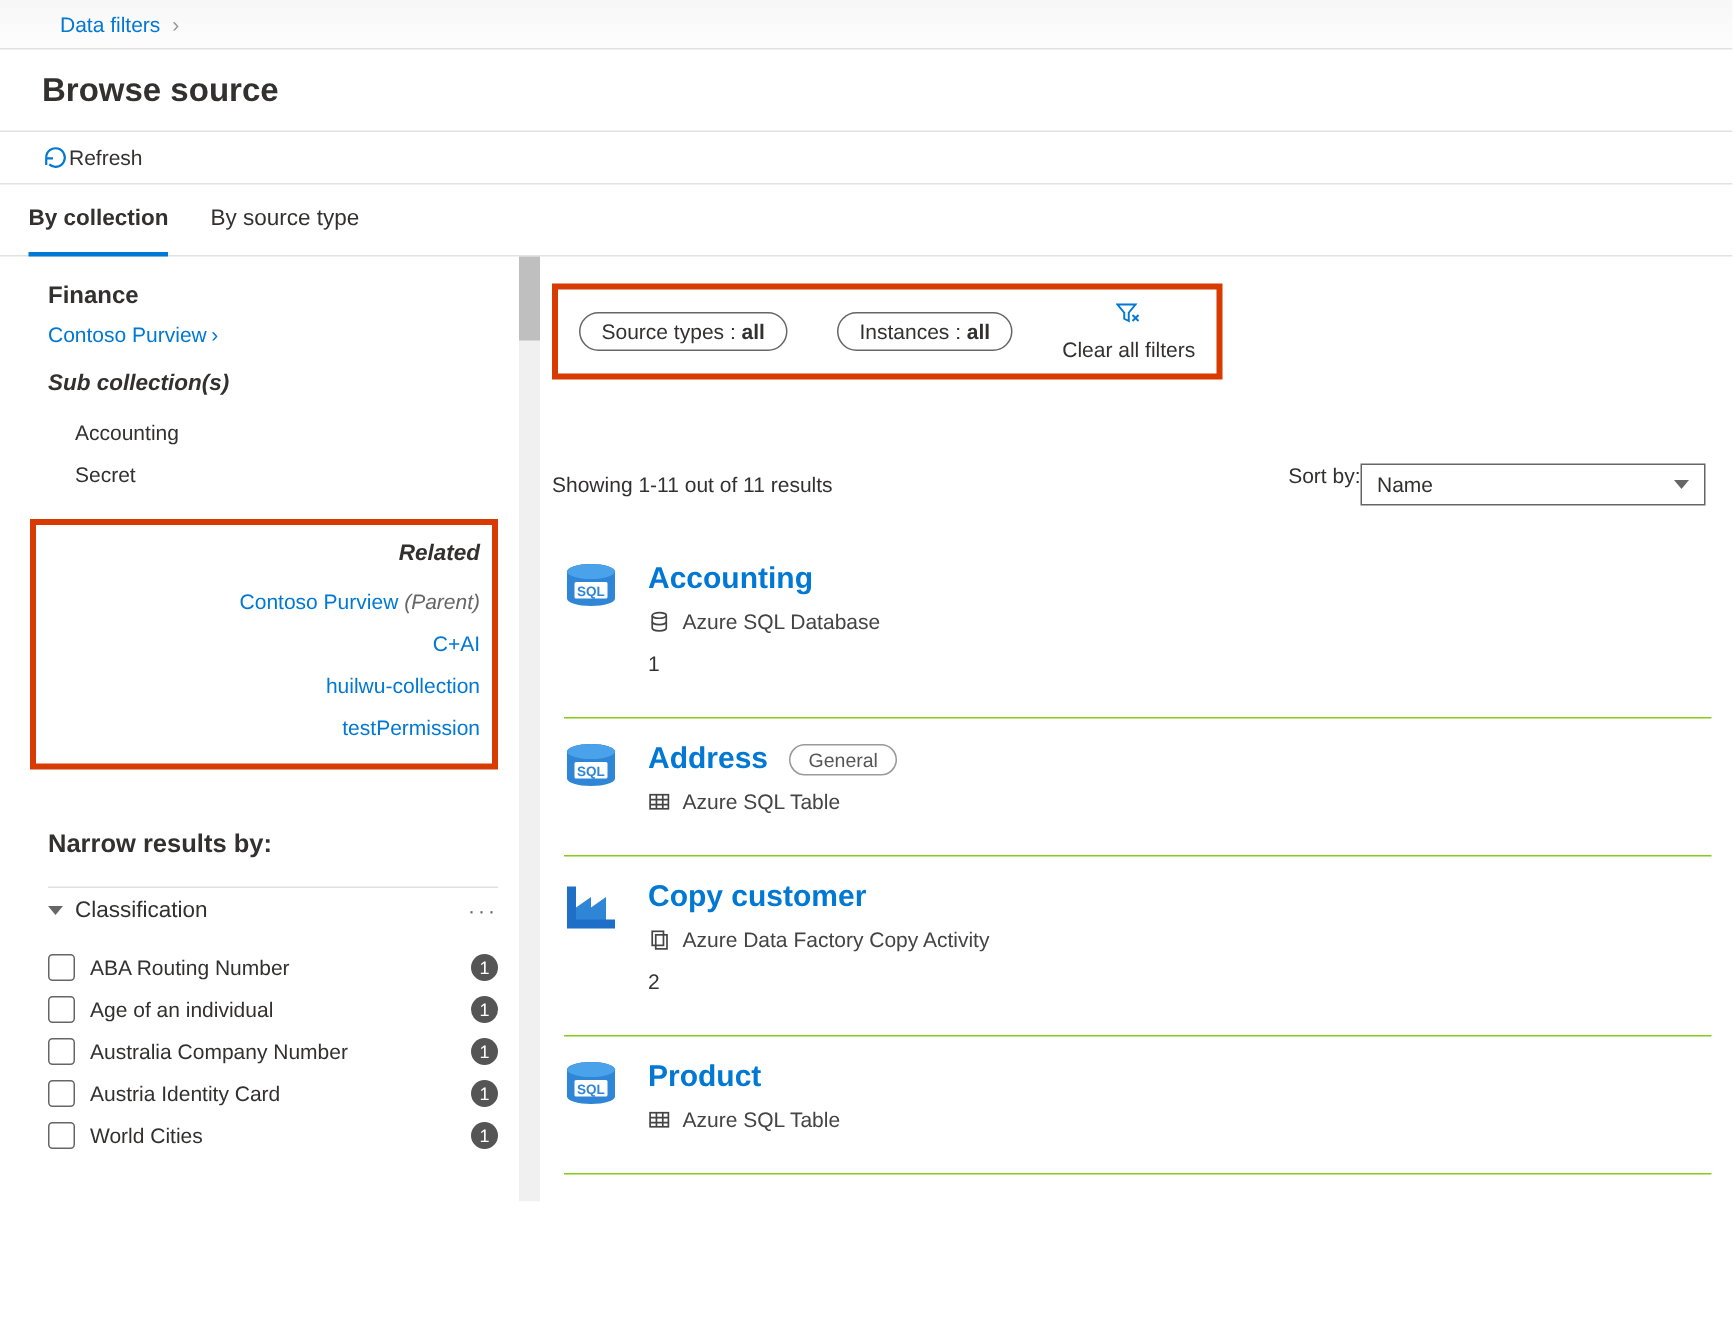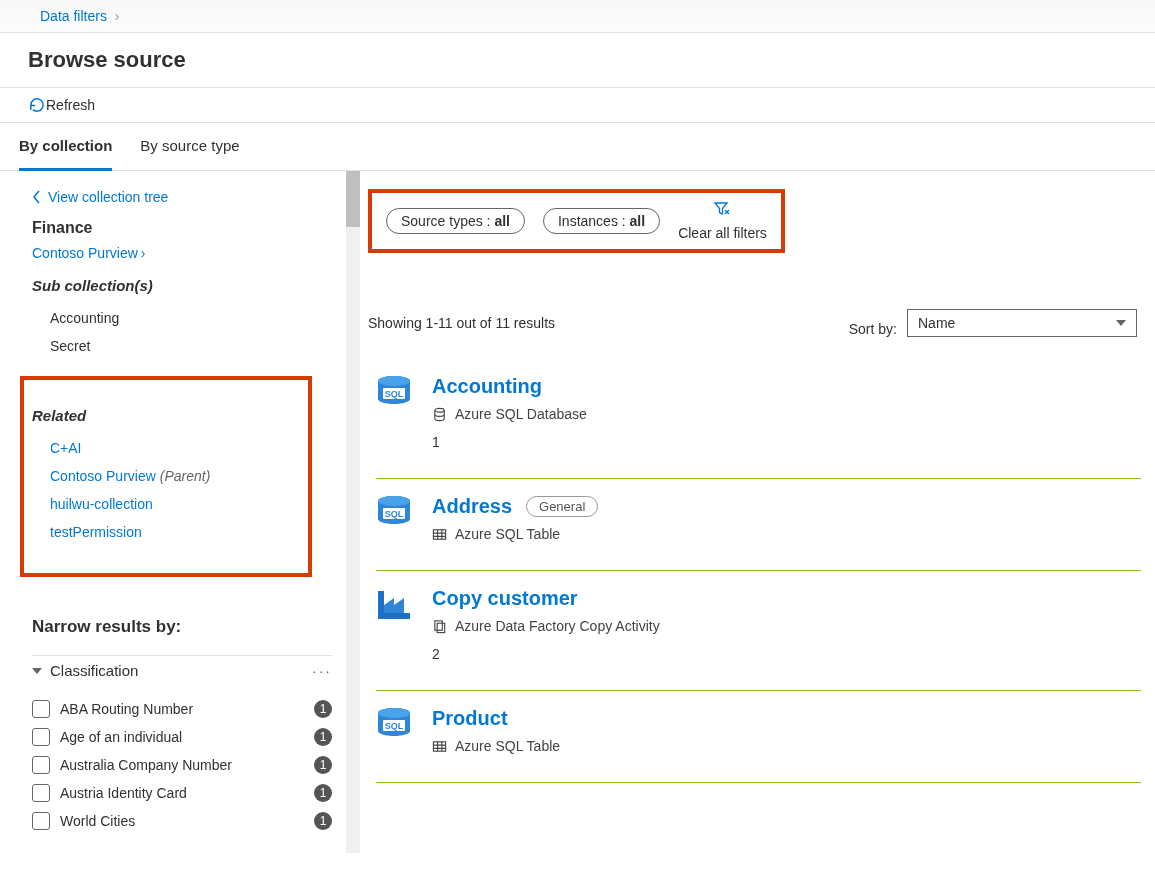--- a/index.html
+++ b/index.html
@@ -73,24 +73,24 @@
       margin-bottom: 14px;
     }
     .view-tree svg { width: 10px; height: 14px; }
     .sidebar h3.collection-title { font-size: 16px; font-weight: 600; margin-bottom: 8px; }
     .parent-link { color: #0078d4; margin-bottom: 16px; display: flex; align-items: center; gap: 3px; }
     .sidebar h4 { font-size: 15px; font-weight: 600; margin-bottom: 10px; font-style: italic; }
     .subcol-list { list-style: none; margin-bottom: 16px; }
     .subcol-list li { padding: 6px 0 6px 18px; }
     .related-box {
       border: 4px solid #d83b01;
-      padding: 27px 8px;
+      padding: 10px 8px;
       margin-left: -12px;
-      margin-right: 20px;
       margin-bottom: 40px;
+      text-align: right;
     }
     .related-box h4 { margin-bottom: 10px; }
     .related-list { list-style: none; }
     .related-list li { padding: 6px 0 6px 18px; color: #0078d4; cursor: pointer; }
     .related-list .parent-tag { color: #666; font-style: italic; }
     .narrow-title { font-size: 17px; font-weight: 600; margin-bottom: 18px; }
     .facet-header {
       display: flex; justify-content: space-between; align-items: center;
       padding: 6px 0; border-top: 1px solid #e1e1e1;
       margin-bottom: 10px;
@@ -118,39 +118,39 @@
       display: flex; align-items: center; justify-content: center;
       padding: 0 5px;
     }
     .main {
       flex: 1;
       padding: 18px 14px 18px 8px;
     }
     .filters-box {
       border: 4px solid #d83b01;
       padding: 8px 14px;
-      display: inline-flex; align-items: center; gap: 18px;
+      display: inline-flex; align-items: center; gap: 33px;
       margin-bottom: 18px;
     }
     .pill {
       border: 1px solid #666;
       border-radius: 18px;
       padding: 4px 14px;
       font-size: 14px;
       cursor: pointer;
     }
     .clear-filters { display:flex; align-items:center; gap:8px; color:#323130; cursor:pointer;flex-direction:column; }
     .clear-filters svg { width:16px; height:16px; color:#0078d4; }
     .results-header {
       display:flex; justify-content: space-between; align-items:center;
       margin-bottom: 22px;
       padding-right: 4px;
       margin-top: 38px;
     }
-    .sort-wrap { display:flex; align-items:flex-end; gap:10px; }
+    .sort-wrap { display:flex; align-items:flex-start; }
     .sort-select {
       border:1px solid #666;
       padding: 5px 10px;
       width: 230px;
       display: flex; justify-content: space-between; align-items: center;
       cursor: pointer;
     }
     .chev { width:0;height:0;border-left:5px solid transparent;border-right:5px solid transparent;border-top:6px solid #666; }
     .result {
       display:flex; gap: 20px;
@@ -203,44 +203,38 @@
 <div class="tabs">
   <div class="tab active">By collection</div>
   <div class="tab">By source type</div>
 </div>
 
 <div class="content">
   <div class="sidebar">
     <div class="scroll-track"></div>
     <div class="scroll-thumb"></div>
 
-    <div class="view-tree">
-      <svg viewBox="0 0 8 14" fill="none" stroke="#0078d4" stroke-width="1.5">
-          <path d="M6 1L1 7l5 6"></path>
-        </svg>
-      <span>View collection tree</span>
-    </div>
 
     <h3 class="collection-title">Finance</h3>
     <div class="parent-link">
       <span>Contoso Purview</span>
       <span>›</span>
     </div>
 
     <h4>Sub collection(s)</h4>
     <ul class="subcol-list" id="subcol-list">
         <li>Accounting</li>
         <li>Secret</li>
       </ul>
 
     <div class="related-box">
       <h4>Related</h4>
       <ul class="related-list" id="related-list">
+          <li>Contoso Purview <span class="parent-tag">(Parent)</span></li>
           <li>C+AI</li>
-          <li>Contoso Purview <span class="parent-tag">(Parent)</span></li>
           <li>huilwu-collection</li>
           <li>testPermission</li>
         </ul>
     </div>
 
     <div class="narrow-title">Narrow results by:</div>
 
     <div class="facet-header">
       <div class="facet-label">
         <span class="caret-down"></span>

